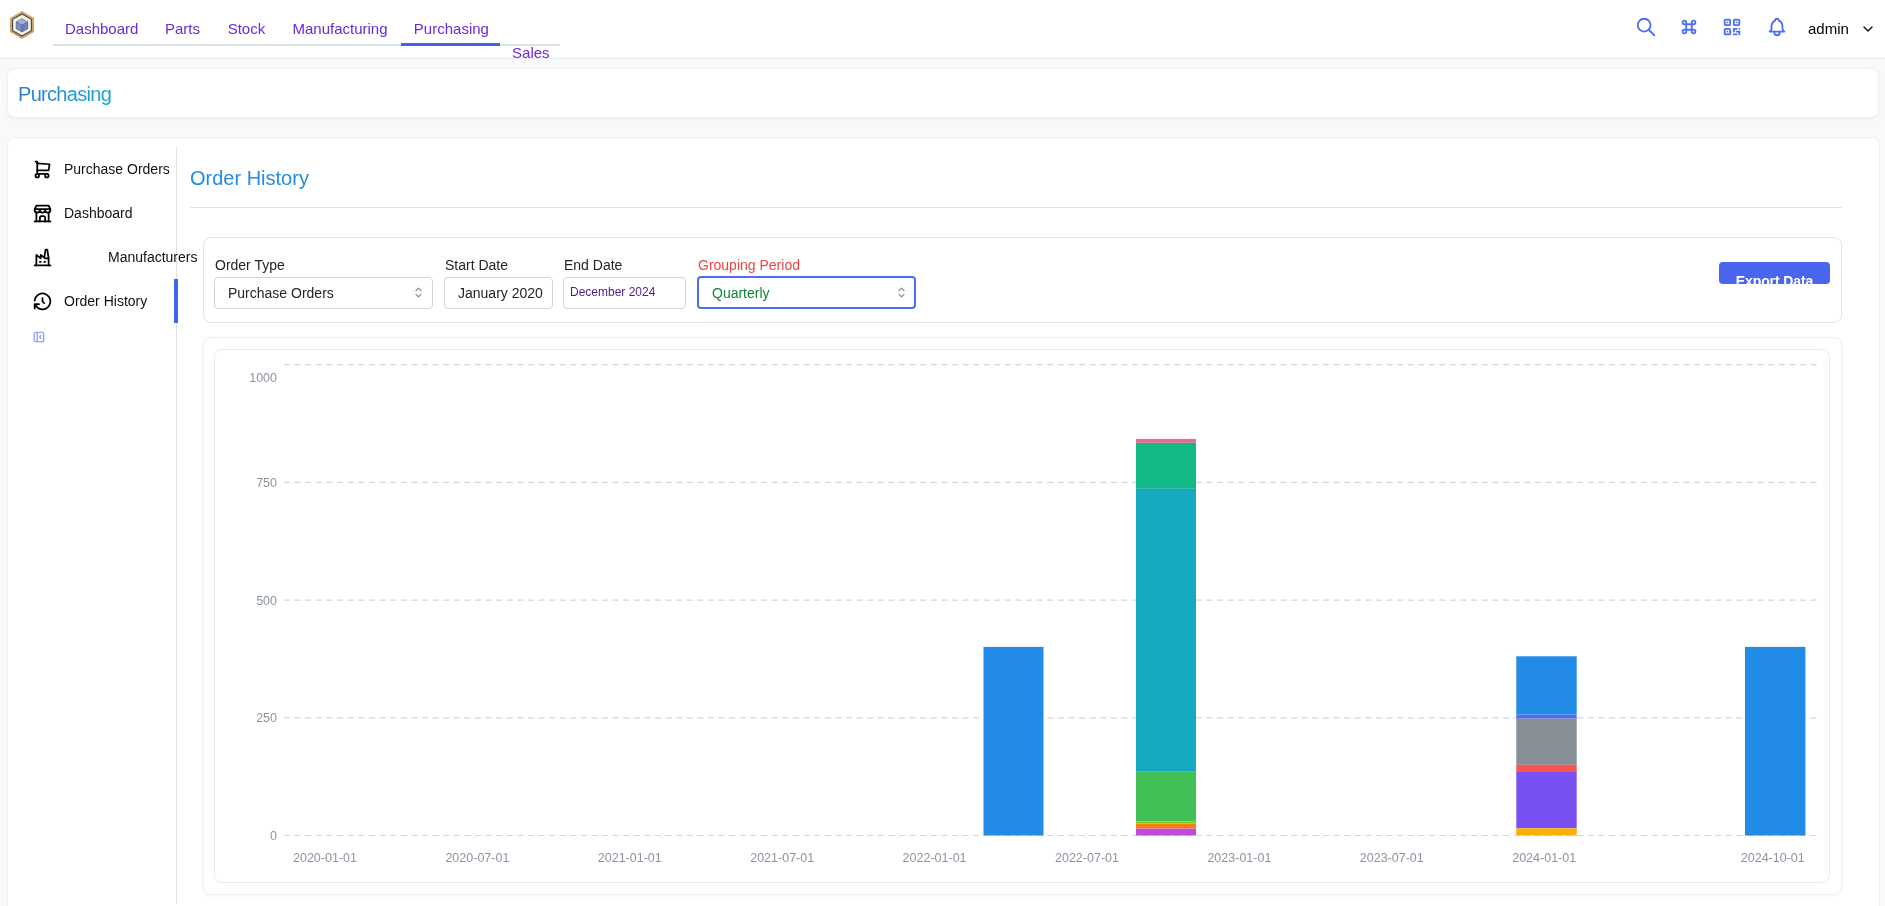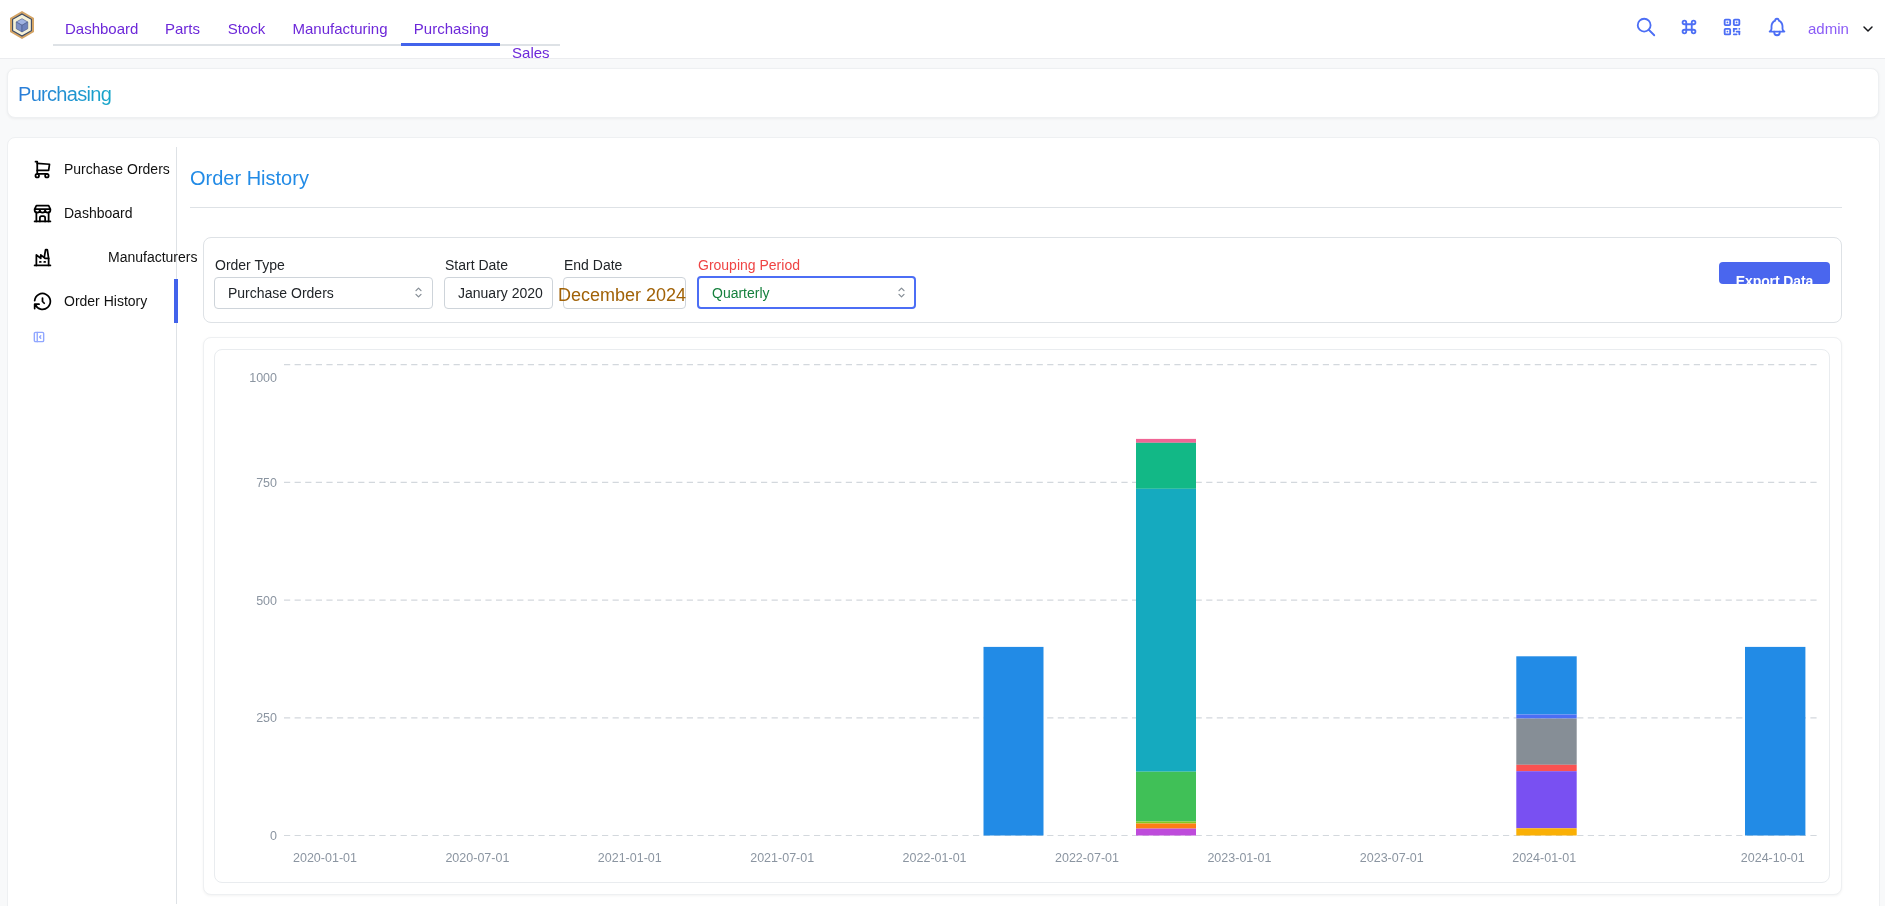--- a/index.html
+++ b/index.html
@@ -49,21 +49,21 @@
     <path d="M20 14l0 .01"></path>
     <path d="M14 14l0 3"></path>
     <path d="M14 20l3 0"></path>
     <path d="M17 17l3 0"></path>
     <path d="M20 17l0 3"></path>
 </svg>
 <svg class="abs icon" style="left:1765.5px;top:16px" width="22" height="22" viewBox="0 0 24 24" fill="none" stroke="#4c6ef5" stroke-width="2" stroke-linecap="round" stroke-linejoin="round">
   <path d="M10 5a2 2 0 1 1 4 0a7 7 0 0 1 4 6v3a4 4 0 0 0 2 3h-16a4 4 0 0 0 2 -3v-3a7 7 0 0 1 4 -6"></path>
     <path d="M9 17v1a3 3 0 0 0 6 0v-1"></path>
 </svg>
-<div class="abs" style="left:1808px;top:20px;font-size:15px;color:#8b5cf6;">admin</div>
+<div class="abs" style="left:1808px;top:20px;font-size:15px;color:#000000;">admin</div>
 <svg class="abs icon" style="left:1860px;top:21px" width="16" height="16" viewBox="0 0 24 24" fill="none" stroke="#15161a" stroke-width="2.2" stroke-linecap="round" stroke-linejoin="round">
   <path d="M6 9l6 6l6 -6"></path>
 </svg>
 
 <div class="abs" style="left:7px;top:68px;width:1872px;height:50px;background:#fff;border:1px solid #eef0f2;border-radius:8px;box-shadow:0 1px 3px rgba(0,0,0,.05);"></div>
 <div class="abs" style="left:18px;top:83px;font-size:20px;letter-spacing:-0.7px;background:linear-gradient(90deg,#2b7cd9,#17a6c9);-webkit-background-clip:text;background-clip:text;color:transparent;">Purchasing</div>
 
 <div class="abs" style="left:7px;top:137px;width:1873px;height:780px;background:#fff;border:1px solid #eef0f2;border-radius:8px 8px 0 0;"></div>
 
 <div class="abs" style="left:176px;top:147px;width:1px;height:757px;background:#dee2e6;"></div>
@@ -114,21 +114,21 @@
 <div class="abs" style="left:228px;top:285px;font-size:14px;color:#212529;">Purchase Orders</div>
 <svg class="abs icon" style="left:411px;top:285px" width="15" height="15" viewBox="0 0 24 24" fill="none" stroke="#868e96" stroke-width="2" stroke-linecap="round" stroke-linejoin="round">
   <path d="M8 9l4 -4l4 4"></path>
     <path d="M16 15l-4 4l-4 -4"></path>
 </svg>
 <div class="abs" style="left:445px;top:257px;font-size:14px;font-weight:500;color:#212529;">Start Date</div>
 <div class="abs" style="left:444px;top:277px;width:109px;height:32px;background:#fff;border:1px solid #ced4da;border-radius:4px;"></div>
 <div class="abs" style="left:458px;top:285px;font-size:14px;color:#212529;">January 2020</div>
 <div class="abs" style="left:564px;top:257px;font-size:14px;font-weight:500;color:#212529;">End Date</div>
 <div class="abs" style="left:563px;top:277px;width:123px;height:32px;background:#fff;border:1px solid #ced4da;border-radius:4px;"></div>
-<div class="abs" style="left:558px;top:285px;font-size:18px;color:#a16207;">December 2024</div>
+<div class="abs" style="left:570px;top:285px;font-size:12px;color:#4c1d95;">December 2024</div>
 <div class="abs" style="left:698px;top:257px;font-size:14px;font-weight:500;color:#ef4444;">Grouping Period</div>
 <div class="abs" style="left:697px;top:276px;width:219px;height:33px;background:#fff;border:2px solid #4c6ef5;border-radius:4px;"></div>
 <div class="abs" style="left:712px;top:285px;font-size:14px;color:#15803d;">Quarterly</div>
 <svg class="abs icon" style="left:894px;top:285px" width="15" height="15" viewBox="0 0 24 24" fill="none" stroke="#868e96" stroke-width="2" stroke-linecap="round" stroke-linejoin="round">
   <path d="M8 9l4 -4l4 4"></path>
     <path d="M16 15l-4 4l-4 -4"></path>
 </svg>
 <div class="abs" style="left:1719px;top:262px;width:111px;height:22px;background:#4a66ee;border-radius:4px;color:#fff;font-size:14px;font-weight:700;letter-spacing:-0.1px;text-align:center;line-height:38px;">Export Data</div>
 
 <div class="abs" style="left:203px;top:337px;width:1639px;height:558px;background:#fff;border:1px solid #eef0f2;border-radius:8px;box-shadow:0 1px 3px rgba(0,0,0,.05);"></div>

